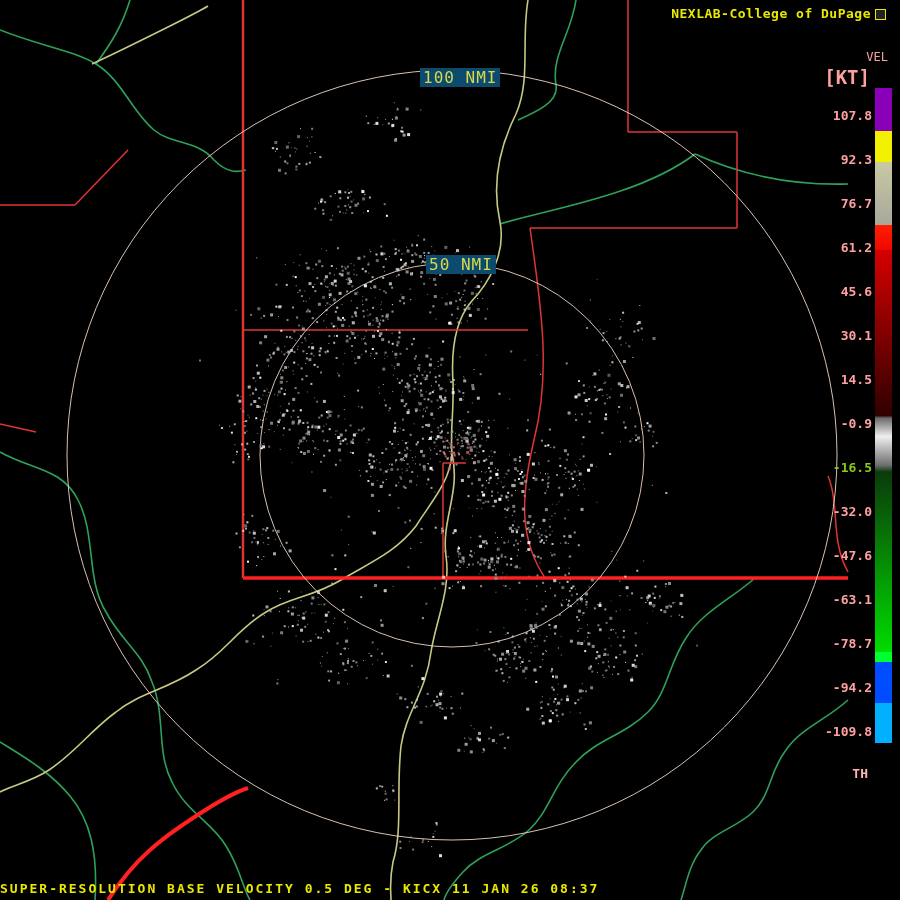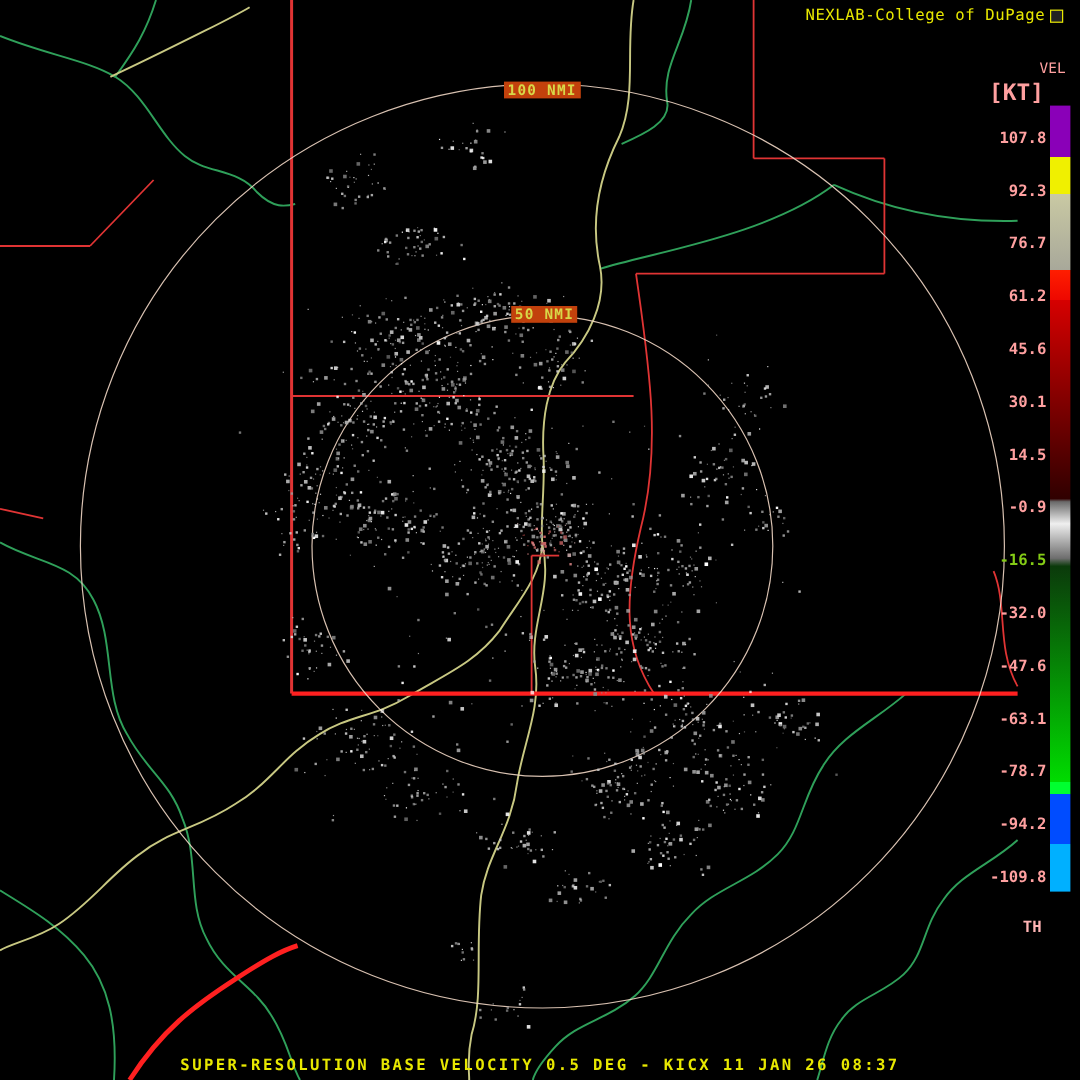--- a/index.html
+++ b/index.html
@@ -1,30 +1,30 @@
 <!DOCTYPE html>
 <html><head>
 <meta charset="utf-8">
 <style>
   html,body{margin:0;padding:0;background:#000;}
   #stage{position:relative;width:900px;height:900px;background:#000;overflow:hidden;
          font-family:"DejaVu Sans Mono","Liberation Mono",monospace;}
   #map-svg{position:absolute;left:0;top:0;}
-  .hdr{position:absolute;top:6px;right:14px;color:#E8E800;font-size:13px;font-weight:normal;letter-spacing:0.5px;}
+  .hdr{position:absolute;top:6px;right:14px;color:#E8E800;font-size:13px;font-weight:bold;letter-spacing:0.5px;}
   .logo{display:inline-block;width:9px;height:9px;margin-left:4px;border:1px solid #E8E800;background:#222;vertical-align:middle;}
   .cb-title{position:absolute;top:50px;right:12px;color:#FFA0A0;font-size:12px;font-weight:normal;}
   .cb-unit{position:absolute;top:66px;right:30px;color:#FFA0A0;font-size:19px;font-weight:bold;}
   #colorbar{position:absolute;top:88px;right:8px;width:17px;height:655px;}
   #cb-ticks{position:absolute;top:0;right:28px;width:70px;height:900px;pointer-events:none;}
   #cb-ticks .tick{position:absolute;right:0;color:#FFA0A0;font-size:13px;font-weight:bold;text-align:right;width:70px;}
   .cb-th{position:absolute;top:766px;right:32px;color:#FFB4B4;font-size:13px;font-weight:bold;}
-  .ring-label{position:absolute;color:#D8D848;font-size:12px;font-weight:bold;letter-spacing:1px;background:#c2410c;padding:0 3px;}
+  .ring-label{position:absolute;color:#D8D848;font-size:16px;font-weight:normal;letter-spacing:1px;background:#0c4a6e;padding:0 3px;}
   #ring-label-100{left:420px;top:68px;}
   #ring-label-50{left:426px;top:255px;text-align:right;}
-  .footer{position:absolute;bottom:4px;left:0;width:100%;text-align:center;color:#E8E800;
+  .footer{position:absolute;bottom:4px;left:0;width:100%;color:#E8E800;
           font-size:13px;font-weight:bold;letter-spacing:2px;}
 </style>
 </head>
 <body>
 
 <div id="stage">
 
   <svg id="map-svg" width="900" height="900" viewBox="0 0 900 900">
 
     <g stroke="#2FA05A" stroke-width="1.6" fill="none">

